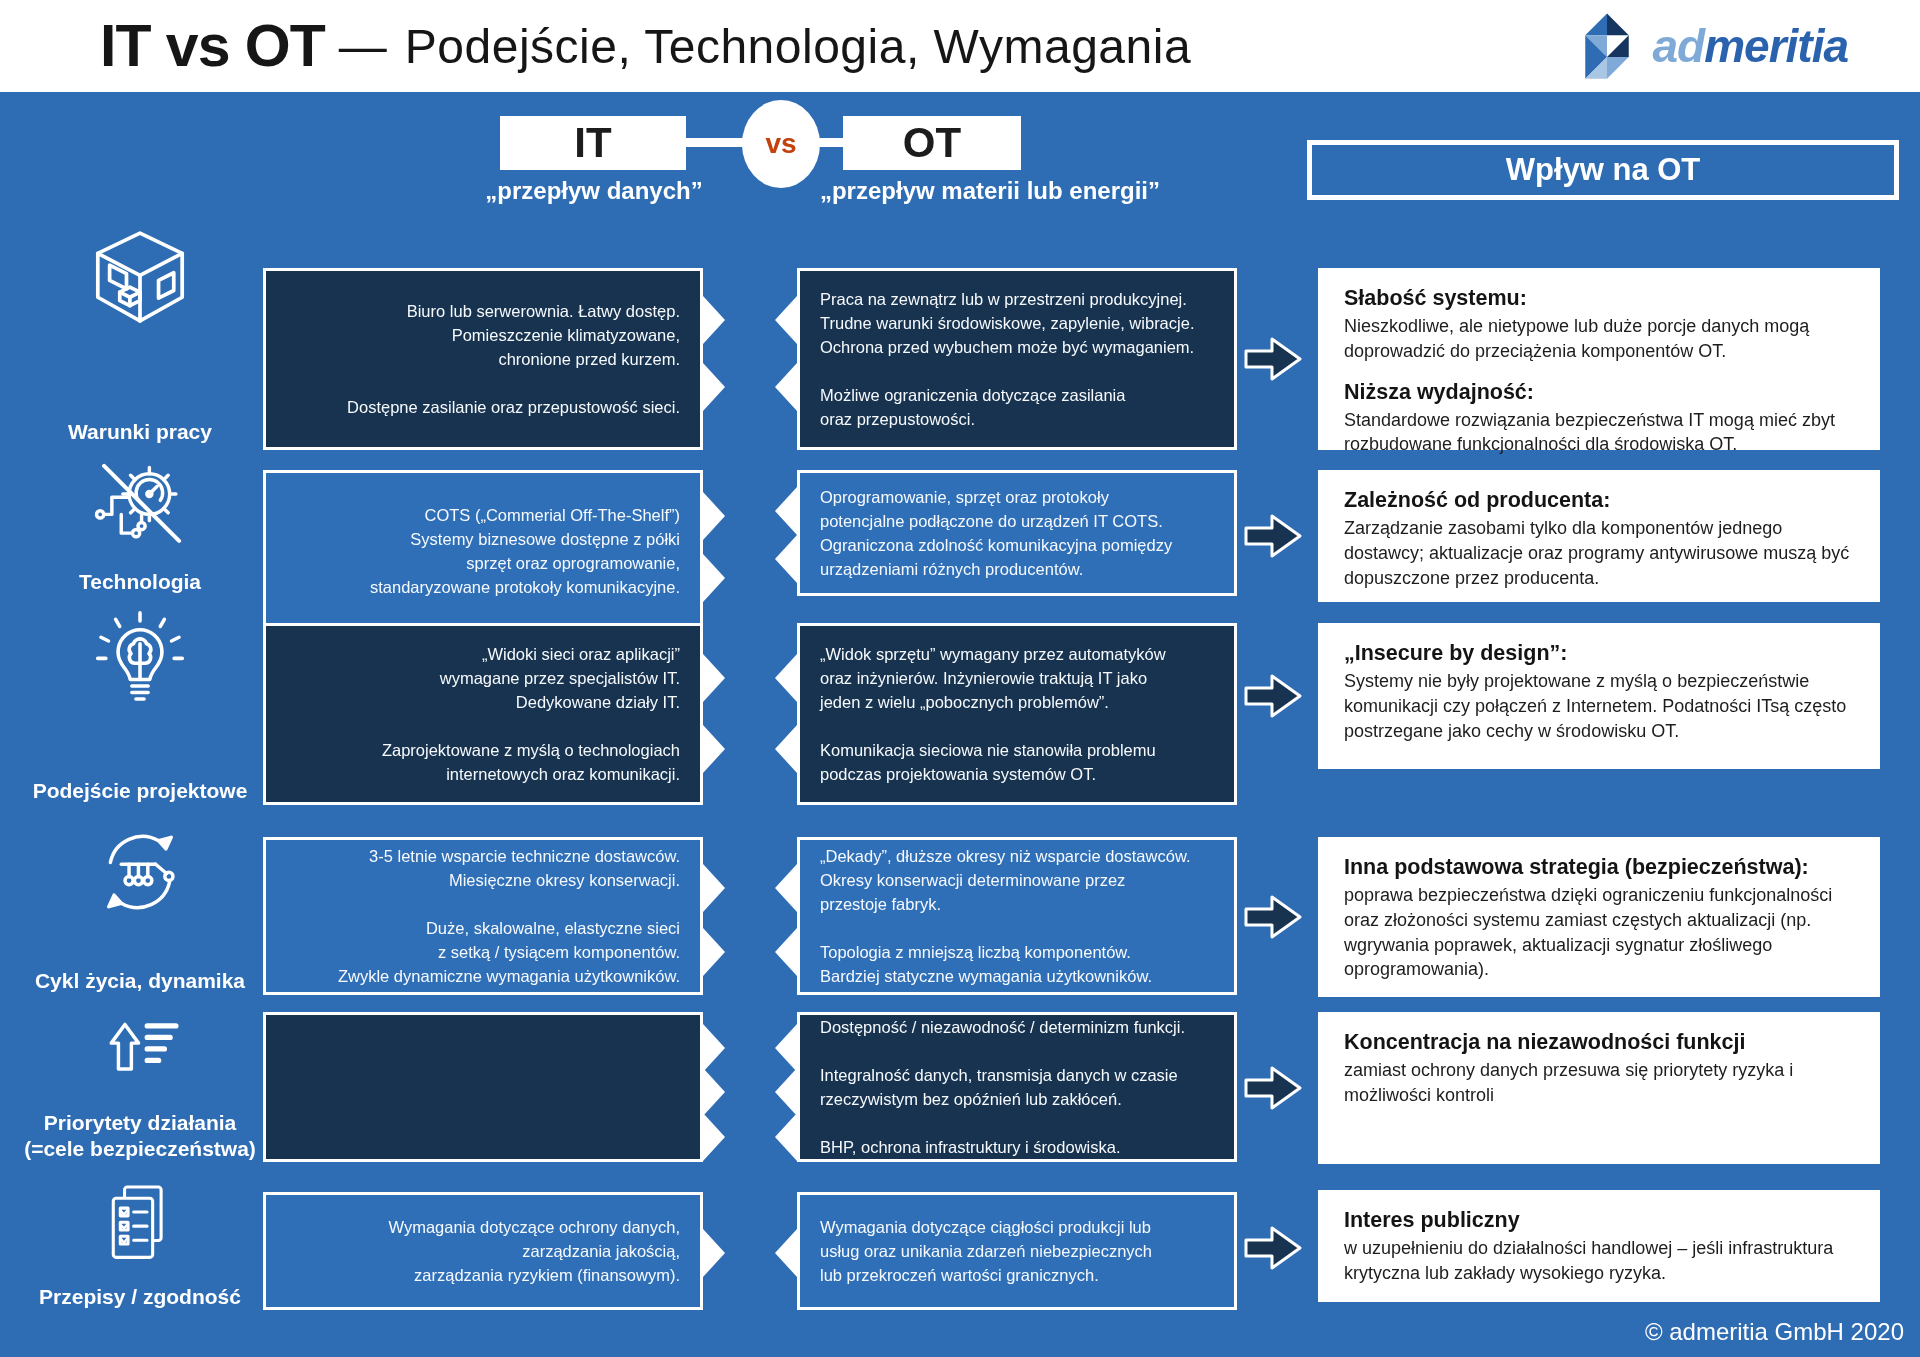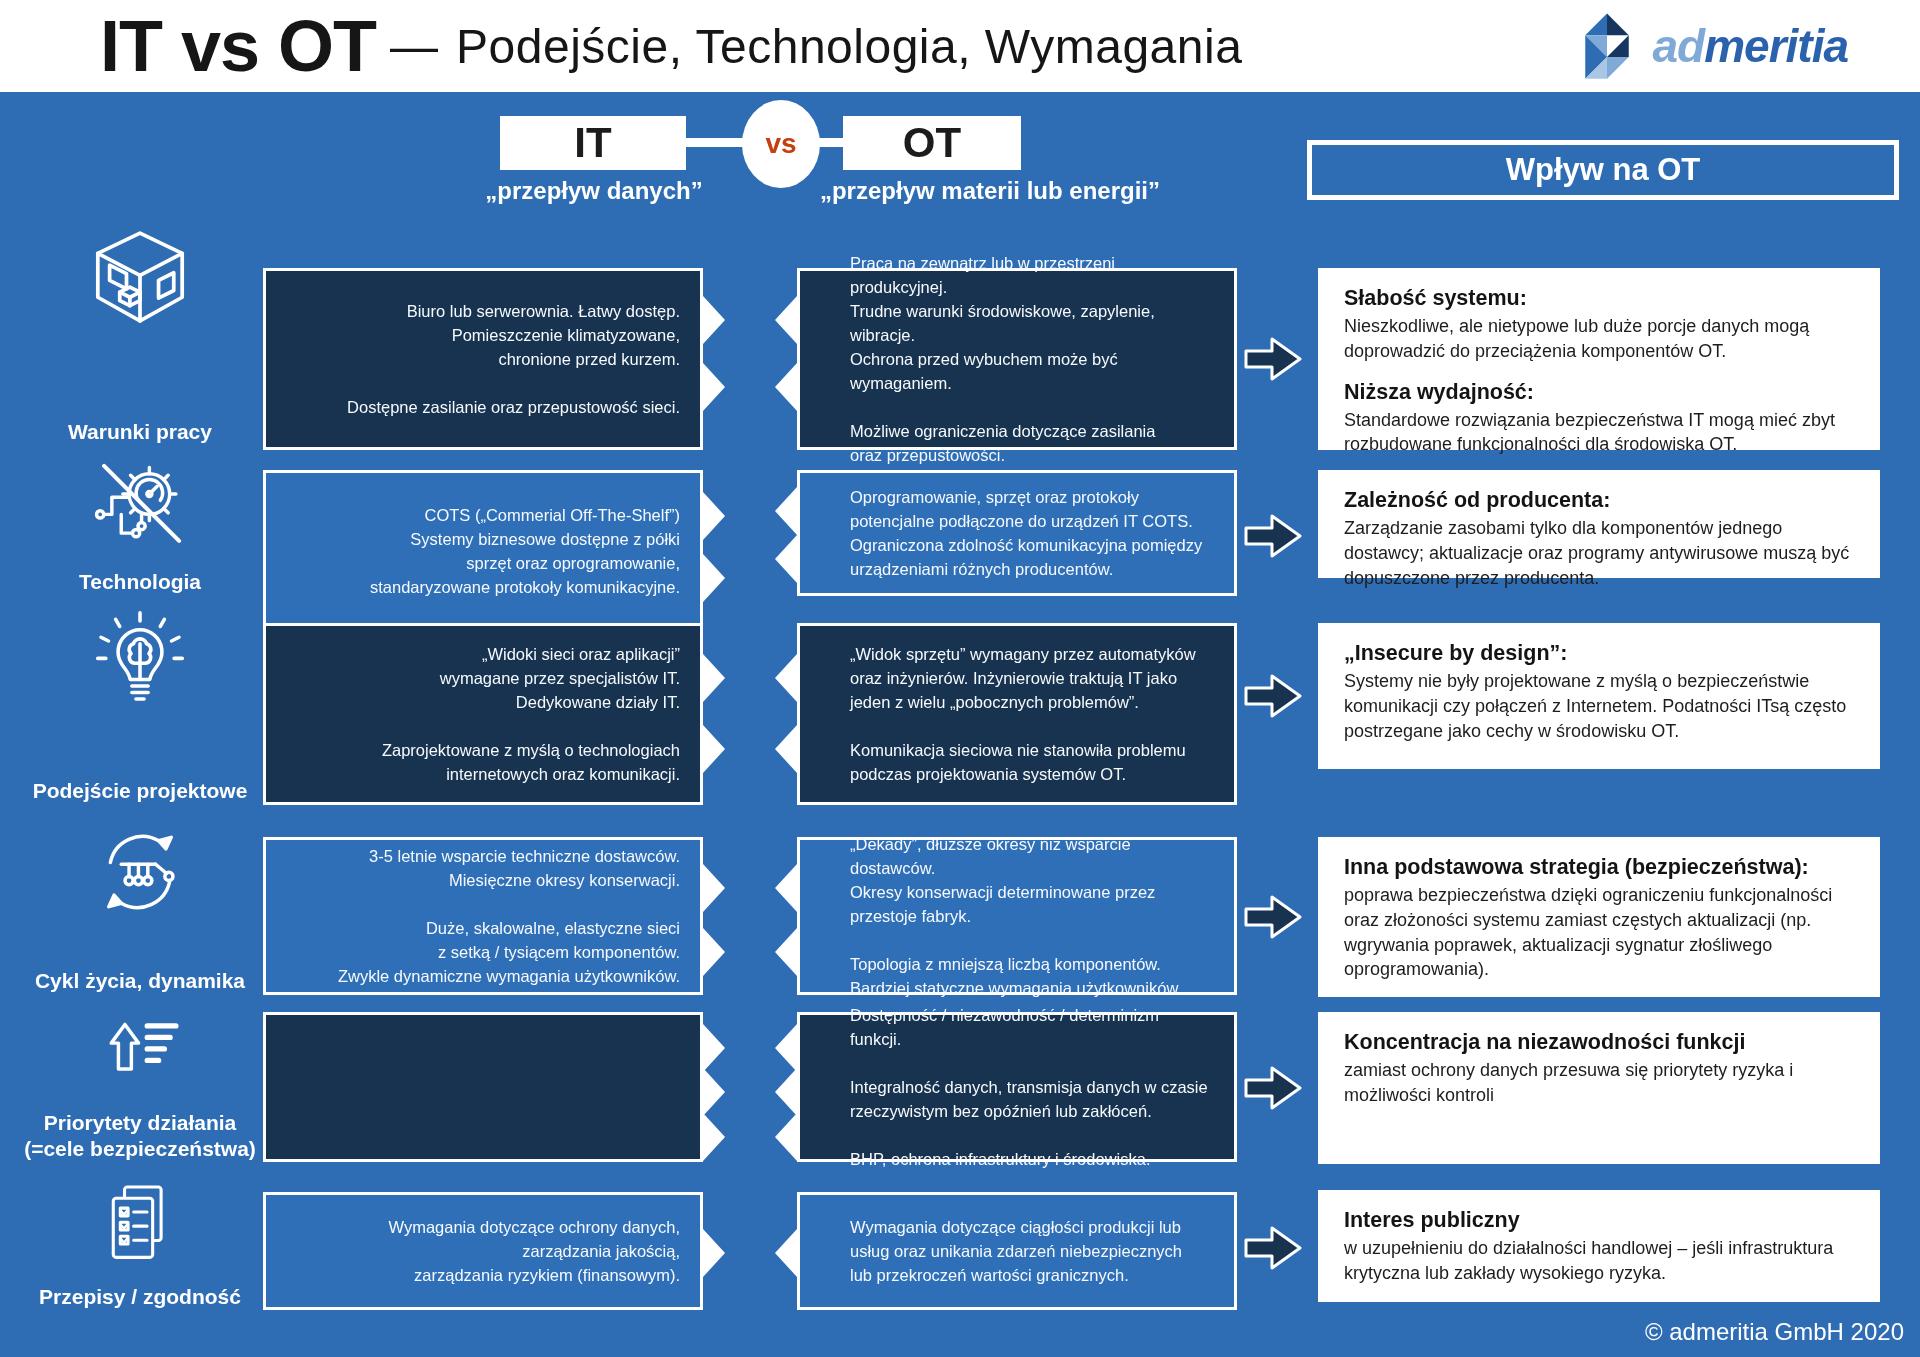--- a/index.html
+++ b/index.html
@@ -3,21 +3,21 @@
 <meta charset="utf-8">
 <style>
   html,body { margin:0; padding:0; background:#444; }
   .page {
     position:relative; width:1920px; height:1357px; overflow:hidden;
     background:#2e6db4; font-family:"Liberation Sans","DejaVu Sans",sans-serif;
   }
   
   .header { position:absolute; top:0; left:0; width:1920px; height:92px; background:#ffffff; }
   .header-title { position:absolute; left:100px; top:0; height:92px; display:flex; align-items:center; color:#161616; }
-  .title-main { font-size:72px; font-weight:800; letter-spacing:-1px; }
+  .title-main { font-size:59px; font-weight:800; letter-spacing:-1px; }
   .title-sep  { font-size:48px; font-weight:400; margin:0 18px 0 14px; }
   .title-sub  { font-size:48px; font-weight:400; letter-spacing:0.5px; }
   .logo { position:absolute; right:72px; top:0; height:92px; display:flex; align-items:center; gap:16px; }
   .logo-text { font-size:46px; font-weight:800; font-style:italic; letter-spacing:-1px; }
   .logo-ad { color:#7fa9d6; } .logo-meritia { color:#2a62ae; }
 
   
   .banner-box { position:absolute; background:#fff; display:flex; align-items:center; justify-content:center;
                 font-weight:800; font-size:42px; color:#1c1c1c; }
   .banner-it { left:500px; top:116px; width:186px; height:54px; }
@@ -38,21 +38,21 @@
   .cat-icon { flex:0 0 auto; }
   .cat-label { color:#fff; font-weight:800; font-size:21px; text-align:center; white-space:pre-line; line-height:1.25; }
 
   .box { position:absolute; border:3px solid #fff; box-sizing:border-box; display:flex; align-items:center; }
   .box.dark  { background:#17334f; }
   .box.light { background:#2f6fb8; }
   .it-box { left:263px; width:440px; justify-content:flex-end; }
   .ot-box { left:797px; width:440px; justify-content:flex-start; }
   .box-text { color:#f7fafd; font-size:16.5px; line-height:1.46; white-space:pre-line; padding:8px 20px; }
   .it-box .box-text { text-align:right; }
-  .ot-box .box-text { text-align:left;margin-left:30px; }
+  .ot-box .box-text { text-align:left; }
 
   .chev { position:absolute; width:0; height:0; border-top:24px solid transparent; border-bottom:24px solid transparent; }
   .chev-right { right:-25px; border-left:22px solid #fff; }
   .chev-left  { left:-25px;  border-right:22px solid #fff; }
 
   .flow-arrow { position:absolute; left:1242px; }
 
   .impact-box { position:absolute; left:1318px; width:562px; background:#fff; box-sizing:border-box; padding:18px 26px; }
   .impact-section { margin-bottom:16px; }
   .impact-section:last-child { margin-bottom:0; }
@@ -179,21 +179,21 @@
       <span class="chev chev-left" style="top:12%"></span>
       <span class="chev chev-left" style="top:52%"></span>
       <div class="box-text">Oprogramowanie, sprzęt oraz protokoły
 potencjalne podłączone do urządzeń IT COTS.
 Ograniczona zdolność komunikacyjna pomiędzy
 urządzeniami różnych producentów.</div>
     </div>
     <svg class="flow-arrow" style="top:41px" width="62" height="50" viewBox="0 0 62 50">
       <path d="M4 17 H30 V5 L58 25 L30 45 V33 H4 Z" fill="#17334f" stroke="#fff" stroke-width="3" stroke-linejoin="round"></path>
     </svg>
-    <div class="impact-box" style="height:108px">
+    <div class="impact-box" style="height:132px">
       <div class="impact-section">
         <div class="impact-heading">Zależność od producenta:</div>
         <div class="impact-body">Zarządzanie zasobami tylko dla komponentów jednego dostawcy; aktualizacje oraz programy antywirusowe muszą być dopuszczone przez producenta.</div>
       </div>
     </div>
   </div>
 
   <div class="row" style="top:623px">
     <div class="icon-cell" style="top:-15px;height:196px">
       <svg class="cat-icon" width="104" height="104" viewBox="0 0 64 64">

